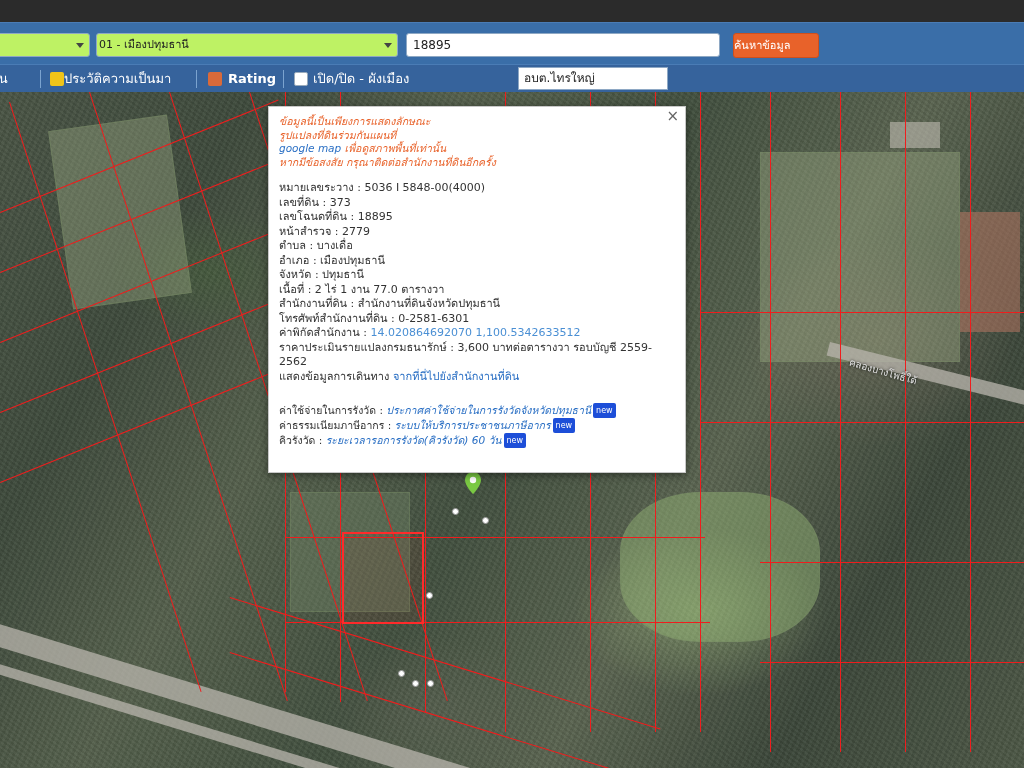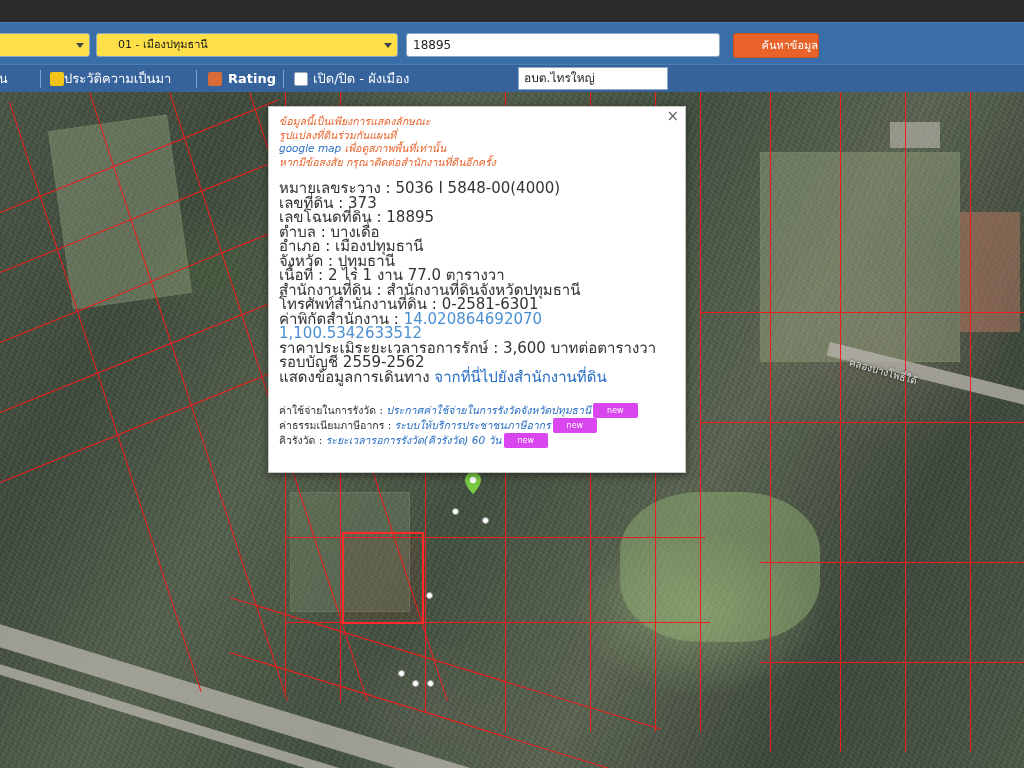--- a/index.html
+++ b/index.html
@@ -28,27 +28,27 @@
     overflow: hidden;
   }
   .toolbar {
     position: absolute; top: 22px; left: 0; width: 1024px; height: 42px;
     background: #3a6ea8;
     border-top: 1px solid #4a7cb5;
   }
   .select-box {
     position: absolute;
     height: 24px;
-    background: #fde047;
+    background: #bef264;
     border: 1px solid #8ea8c4;
     border-radius: 3px;
     font-size: 11px;
     color: #222;
     line-height: 22px;
-    padding-left: 21px;
+    padding-left: 2px;
     white-space: nowrap;
     overflow: hidden;
   }
   .select-box .caret {
     position: absolute; right: 5px; top: 9px;
     width: 0; height: 0;
     border-left: 4px solid transparent;
     border-right: 4px solid transparent;
     border-top: 5px solid #444;
   }
@@ -64,21 +64,21 @@
     padding-left: 6px;
     line-height: 22px;
   }
   .search-btn {
     position: absolute; left: 733px; top: 10px; width: 86px; height: 25px;
     background: #e8622a;
     border: 1px solid #cf4f1c;
     border-radius: 3px;
     color: #ffffff;
     font-size: 11px;
-    text-align: right;
+    text-align: left;
     line-height: 23px;
     cursor: pointer;
   }
 
   
   .menubar {
     position: absolute; top: 64px; left: 0; width: 1024px; height: 28px;
     background: #36639c;
     border-top: 1px solid #4a7cb5;
     color: #ffffff;
@@ -193,38 +193,38 @@
     position: absolute; left: 10px; top: 8px; width: 395px;
     color: #e8622a;
     font-size: 10.5px;
     line-height: 13.5px;
     font-style: italic;
   }
   .popup-warn .lnk { color: #2a6fc4; }
   .popup-body {
     position: absolute; left: 10px; top: 74px; width: 400px;
     line-height: 14.5px;
-    font-size: 15px;
+    font-size: 11px;
     color: #333;
   }
   .popup-body .coord { color: #4a8fd4; }
   .popup-body .link { color: #2a6fc4; }
   .popup-fees {
     position: absolute; left: 10px; top: 296px; width: 400px;
     line-height: 15px;
     font-size: 10.5px;
     color: #333;
   }
   .popup-fees .link { color: #2a6fc4; font-style: italic; }
   .newbadge {
     display: inline-block;
-    background: #d946ef;
+    background: #1d4ed8;
     color: #fff;
     font-size: 8px;
-    padding: 0 14px;
+    padding: 0 3px;
     border-radius: 2px;
     vertical-align: 1px;
     margin-left: 2px;
   }
 </style>
 </head>
 <body>
 
 <div id="app">
 
@@ -329,28 +329,29 @@
         <div>
           <span class="lnk">google map</span><span> เพื่อดูสภาพพื้นที่เท่านั้น</span>
         </div>
         <div>หากมีข้อสงสัย กรุณาติดต่อสำนักงานที่ดินอีกครั้ง</div>
       </div>
 
       <div class="popup-body">
         <div><span>หมายเลขระวาง :</span> <span>5036 I 5848-00(4000)</span></div>
         <div><span>เลขที่ดิน :</span> <span>373</span></div>
         <div><span>เลขโฉนดที่ดิน :</span> <span>18895</span></div>
+        <div><span>หน้าสำรวจ :</span> <span>2779</span></div>
         <div><span>ตำบล :</span> <span>บางเดื่อ</span></div>
         <div><span>อำเภอ :</span> <span>เมืองปทุมธานี</span></div>
         <div><span>จังหวัด :</span> <span>ปทุมธานี</span></div>
         <div><span>เนื้อที่ :</span> <span>2 ไร่ 1 งาน 77.0 ตารางวา</span></div>
         <div><span>สำนักงานที่ดิน :</span> <span>สำนักงานที่ดินจังหวัดปทุมธานี</span></div>
         <div><span>โทรศัพท์สำนักงานที่ดิน :</span> <span>0-2581-6301</span></div>
         <div><span>ค่าพิกัดสำนักงาน :</span> <span class="coord">14.020864692070 1,100.5342633512</span></div>
-        <div><span>ราคาประเมิระยะเวลารอการรักษ์ :</span> <span>3,600 บาทต่อตารางวา รอบบัญชี 2559-2562</span></div>
+        <div><span>ราคาประเมินรายแปลงกรมธนารักษ์ :</span> <span>3,600 บาทต่อตารางวา รอบบัญชี 2559-2562</span></div>
         <div><span>แสดงข้อมูลการเดินทาง</span> <span class="link">จากที่นี่ไปยังสำนักงานที่ดิน</span></div>
       </div>
 
       <div class="popup-fees">
         <div>
           <span>ค่าใช้จ่ายในการรังวัด :</span>
           <span class="link">ประกาศค่าใช้จ่ายในการรังวัดจังหวัดปทุมธานี</span><span class="newbadge">new</span>
         </div>
         <div>
           <span>ค่าธรรมเนียมภาษีอากร :</span>

